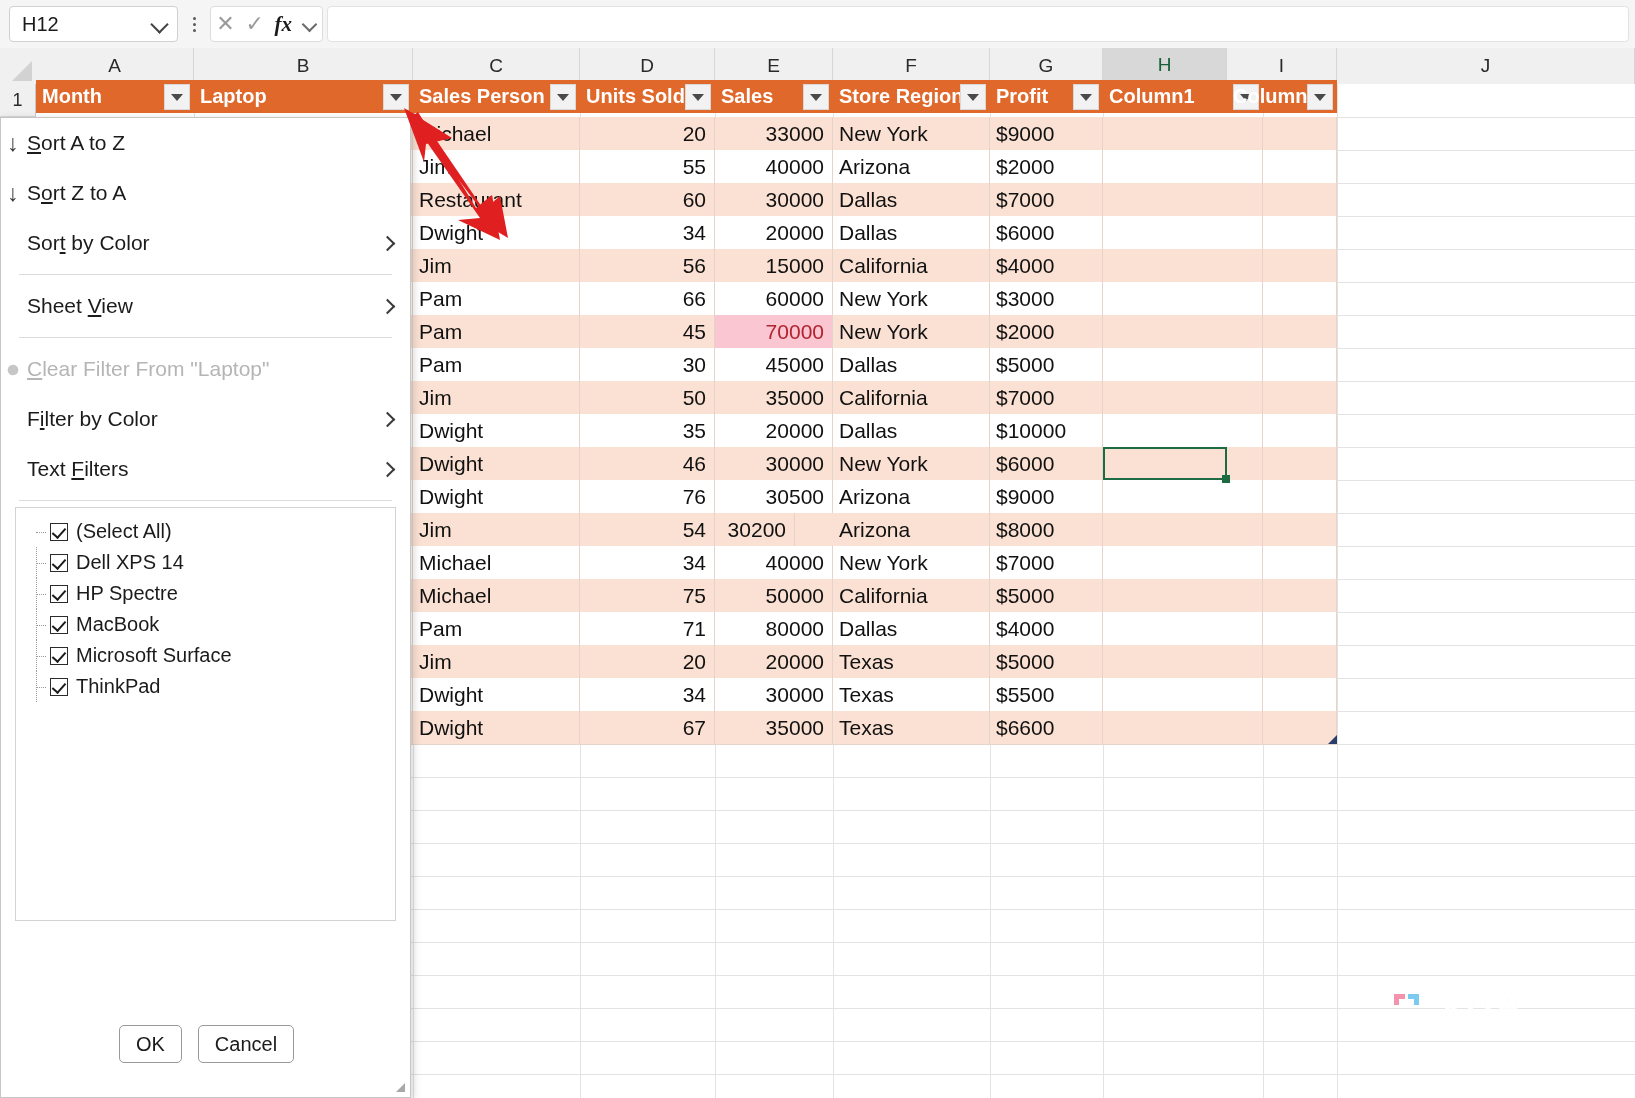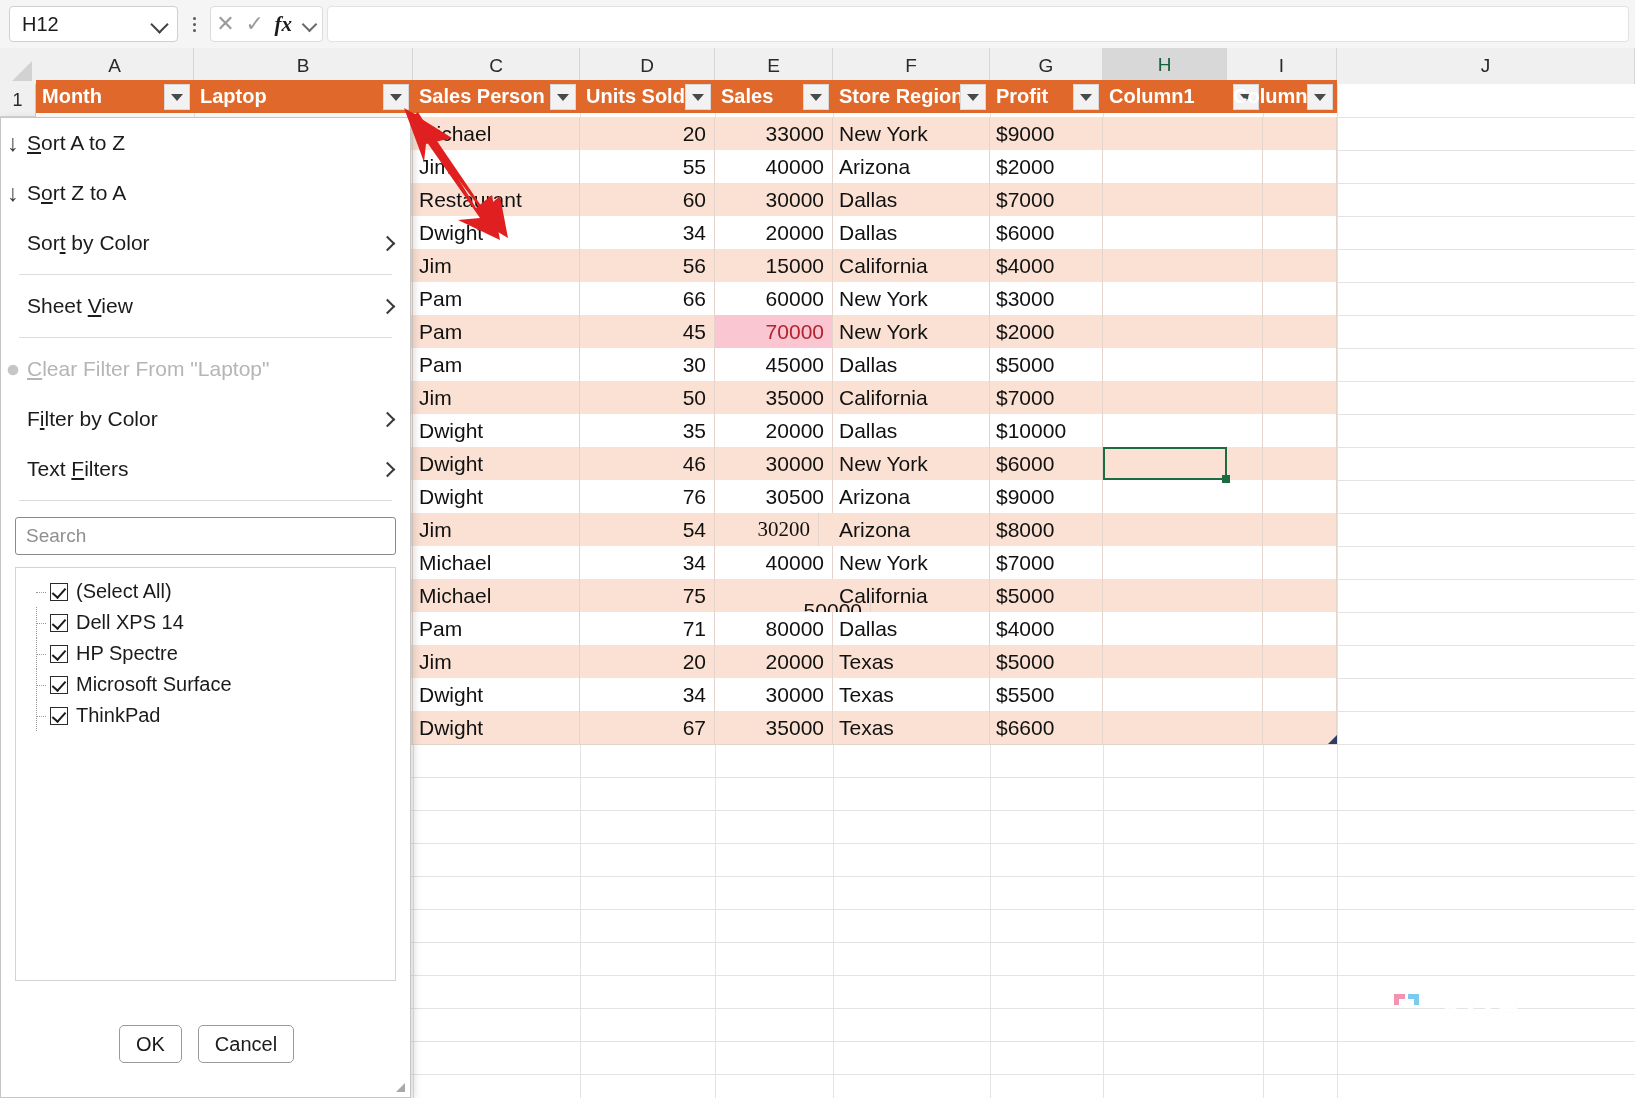--- a/index.html
+++ b/index.html
@@ -612,21 +612,21 @@
         <div class="dcell txt" style="left: 954px; width: 113px;">$9000</div>
         <div class="dcell txt" style="left: 1067px; width: 160px;"></div>
         <div class="dcell txt" style="left: 1191px; width: 110px;"></div>
       </div>
       <div class="drow-sep" style="top: 513px; width: 1301px;"></div>
       <div class="drow odd" style="top: 513px; width: 1301px;">
         <div class="dcell txt" style="left: 0px; width: 158px;"></div>
         <div class="dcell txt" style="left: 158px; width: 219px;"></div>
         <div class="dcell txt" style="left: 377px; width: 167px;">Jim</div>
         <div class="dcell num" style="left: 544px; width: 135px;">54</div>
-        <div class="dcell num" style="left: 665px; width: 118px; font-family: Liberation Serif, serif;">30200</div>
+        <div class="dcell num" style="left: 641px; width: 118px;">30200</div>
         <div class="dcell txt" style="left: 797px; width: 157px;">Arizona</div>
         <div class="dcell txt" style="left: 954px; width: 113px;">$8000</div>
         <div class="dcell txt" style="left: 1067px; width: 160px;"></div>
         <div class="dcell txt" style="left: 1191px; width: 110px;"></div>
       </div>
       <div class="drow-sep" style="top: 546px; width: 1301px;"></div>
       <div class="drow even" style="top: 546px; width: 1301px;">
         <div class="dcell txt" style="left: 0px; width: 158px;"></div>
         <div class="dcell txt" style="left: 158px; width: 219px;"></div>
         <div class="dcell txt" style="left: 377px; width: 167px;">Michael</div>
@@ -636,21 +636,21 @@
         <div class="dcell txt" style="left: 954px; width: 113px;">$7000</div>
         <div class="dcell txt" style="left: 1067px; width: 160px;"></div>
         <div class="dcell txt" style="left: 1191px; width: 110px;"></div>
       </div>
       <div class="drow-sep" style="top: 579px; width: 1301px;"></div>
       <div class="drow odd" style="top: 579px; width: 1301px;">
         <div class="dcell txt" style="left: 0px; width: 158px;"></div>
         <div class="dcell txt" style="left: 158px; width: 219px;"></div>
         <div class="dcell txt" style="left: 377px; width: 167px;">Michael</div>
         <div class="dcell num" style="left: 544px; width: 135px;">75</div>
-        <div class="dcell num" style="left: 717px; width: 118px; margin-top: 15px;">50000</div>
+        <div class="dcell num" style="left: 679px; width: 118px;">50000</div>
         <div class="dcell txt" style="left: 797px; width: 157px;">California</div>
         <div class="dcell txt" style="left: 954px; width: 113px;">$5000</div>
         <div class="dcell txt" style="left: 1067px; width: 160px;"></div>
         <div class="dcell txt" style="left: 1191px; width: 110px;"></div>
       </div>
       <div class="drow-sep" style="top: 612px; width: 1301px;"></div>
       <div class="drow even" style="top: 612px; width: 1301px;">
         <div class="dcell txt" style="left: 0px; width: 158px;"></div>
         <div class="dcell txt" style="left: 158px; width: 219px;"></div>
         <div class="dcell txt" style="left: 377px; width: 167px;">Pam</div>
@@ -735,23 +735,20 @@
           <span>F<span class="u">i</span>lter by Color</span>
           <span class="sub-arrow"></span>
         </div>
         <div class="fitem">
           <span>Text <span class="u">F</span>ilters</span>
           <span class="sub-arrow"></span>
         </div>
         <div class="fsep"></div>
       </div>
 
-    <div class="fsearch-wrap">
-      <input class="fsearch" type="text" placeholder="Search" style="">
-    </div>
 
     <div class="flist">
       <div id="checkitems">
           <div class="fcheck-row">
             <span class="tree"></span>
             <span class="cbox checked"></span>
             <span>(Select All)</span>
           </div>
           <div class="fcheck-row">
             <span class="tree-v"></span>
@@ -762,20 +759,26 @@
           <div class="fcheck-row">
             <span class="tree-v"></span>
             <span class="tree"></span>
             <span class="cbox checked"></span>
             <span>HP Spectre</span>
           </div>
           <div class="fcheck-row">
             <span class="tree-v"></span>
             <span class="tree"></span>
             <span class="cbox checked"></span>
+            <span>MacBook</span>
+          </div>
+          <div class="fcheck-row">
+            <span class="tree-v"></span>
+            <span class="tree"></span>
+            <span class="cbox checked"></span>
             <span>Microsoft Surface</span>
           </div>
           <div class="fcheck-row">
             <span class="tree-v"></span>
             <span class="tree"></span>
             <span class="cbox checked"></span>
             <span>ThinkPad</span>
           </div>
         </div>
     </div>

